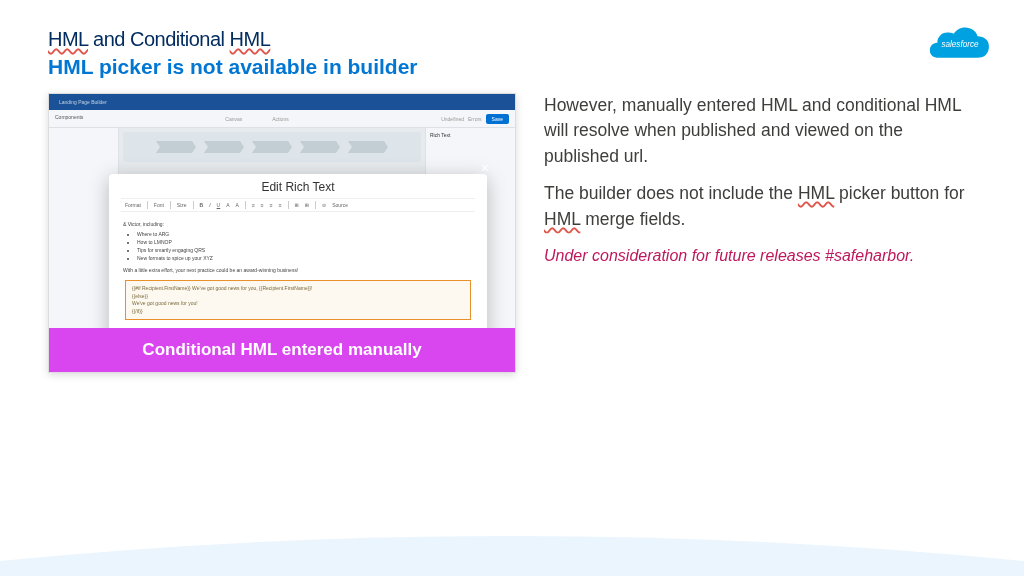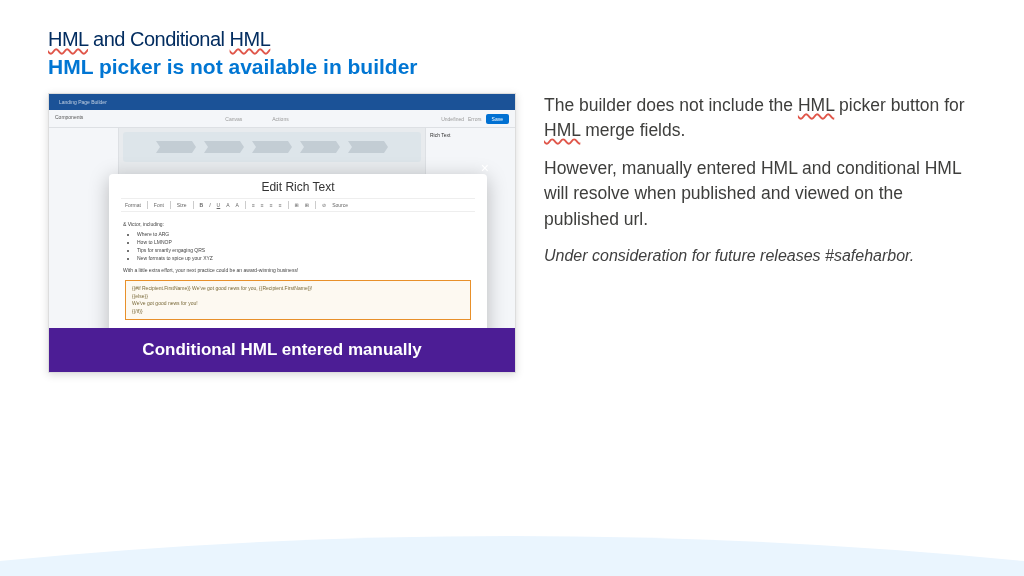--- a/index.html
+++ b/index.html
@@ -47,36 +47,42 @@
   .modal-toolbar span { font-size: 5px; color: #666; }
   .tb-sep { width: 1px; height: 8px; background: #ccc; }
   .modal-body { padding: 6px 14px; font-size: 5px; color: #444; line-height: 1.6; }
   .modal-body ul { margin: 2px 0 4px 14px; }
   .modal-body .intro { margin-top: 2px; }
   .highlighted-box { border: 1.5px solid #e8902a; background: #fdf9f1; padding: 4px 6px; margin: 6px 2px 8px 2px; font-size: 5px; color: #7a6a3a; line-height: 1.5; }
   .modal-footer { display: flex; justify-content: flex-end; padding: 4px 12px 8px 0; gap: 6px; }
   .modal-footer .btn-d { font-size: 6px; color: #666; padding: 3px 8px; border: 1px solid #ccc; border-radius: 2px; }
   .modal-footer .btn-a { font-size: 6px; color: #fff; background: #0070d2; padding: 3px 10px; border-radius: 2px; }
   
-  .caption-bar { background: #4c1d95; color: #fff; text-align: center; font-size: 17px; font-weight: 600; padding: 12px 7px; position: absolute; bottom: 0; left: 0; right: 0; }
+  .caption-bar { background: #d946ef; color: #fff; text-align: center; font-size: 17px; font-weight: 600; padding: 12px 7px; position: absolute; bottom: 0; left: 0; right: 0; }
   
   .right { flex: 1; font-size: 17.5px; color: #3e3e3c; line-height: 1.45; }
   .right p { margin-bottom: 12px; }
   .right ul { list-style: none; margin: 4px 0 14px 30px; }
   .right ul li { position: relative; padding-left: 18px; }
   .right ul li::before { content: "-"; position: absolute; left: 0; }
-  .footnote { font-style: italic; color: #404040; font-size: 16px; margin-top: 6px; }
+  .footnote { font-style: italic; color: #be185d; font-size: 16px; margin-top: 6px; }
   
   .wave { position: absolute; bottom: 0; left: 0; width: 1024px; height: 50px; }
 </style>
 </head>
 <body>
 
 <div class="slide">
 
+  <div class="logo">
+    <svg viewBox="0 0 100 70">
+      <path fill="#00A1E0" d="M30 20 C20 20 14 28 14 36 C6 36 2 42 2 48 C2 56 8 60 16 60 L78 60 C90 60 96 52 96 42 C96 32 88 26 78 26 C76 18 68 12 58 12 C50 12 44 16 40 22 C37 20 33 20 30 20 Z"></path>
+      <text x="50" y="43" text-anchor="middle" fill="#fff" font-size="13" font-family="Arial" font-style="italic" font-weight="400">salesforce</text>
+    </svg>
+  </div>
 
   <h1 class="title">
     <span class="squiggly">HML</span><span> and Conditional </span><span class="squiggly">HML</span>
   </h1>
   <div class="subtitle">HML picker is not available in builder</div>
 
   <div class="content">
     <div class="left">
       <div class="screenshot">
 
@@ -158,24 +164,24 @@
               <div class="btn-a">Apply</div>
             </div>
           </div>
         </div>
 
         <div class="caption-bar">Conditional HML entered manually</div>
       </div>
     </div>
 
     <div class="right">
+      <p>However, manually entered HML and conditional HML will resolve when published and viewed on the published url.</p>
       <p>
         <span>The builder does not include the </span><span class="squiggly">HML</span><span> picker button for </span><span class="squiggly">HML</span><span> merge fields.</span>
       </p>
-      <p>However, manually entered HML and conditional HML will resolve when published and viewed on the published url.</p>
       <p class="footnote">Under consideration for future releases #safeharbor.</p>
     </div>
   </div>
 
   <svg class="wave" viewBox="0 0 1024 50" preserveAspectRatio="none">
     <path fill="#eaf5fe" d="M0,50 L0,35 Q512,-15 1024,35 L1024,50 Z"></path>
   </svg>
 </div>
 
 </body></html>

